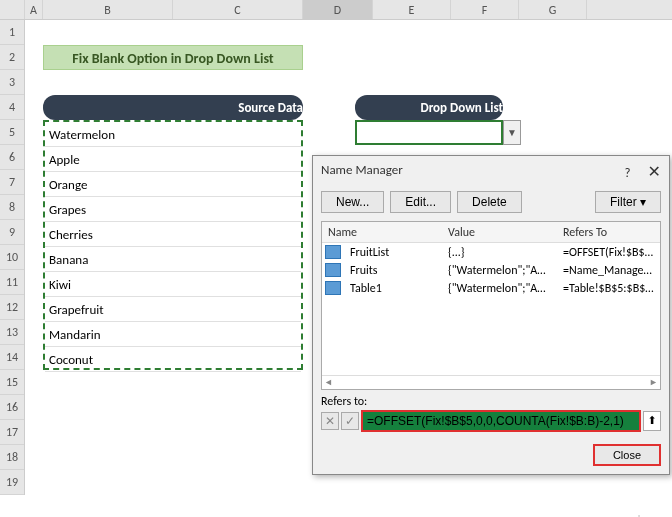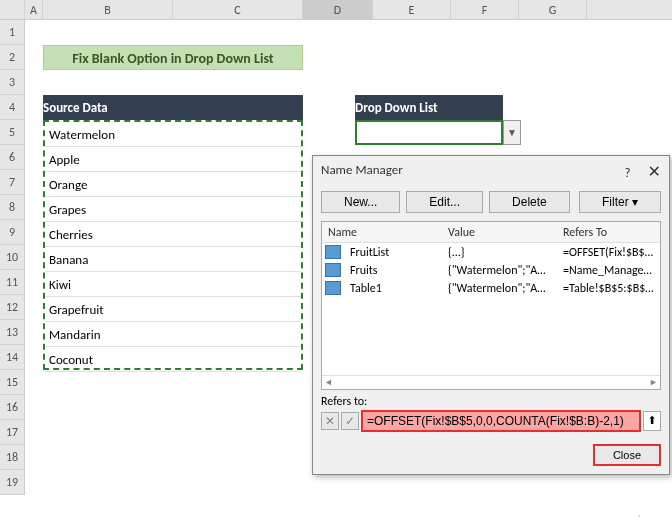--- a/index.html
+++ b/index.html
@@ -17,55 +17,55 @@
     .col-h.g { width: 68px; }
     
     .grid { display: flex; }
     .row-headers { width: 25px; background: #e6e6e6; border-right: 1px solid #ccc; }
     .row-h { height: 25px; text-align: center; line-height: 25px; color: #555; border-bottom: 1px solid #d4d4d4; font-size: 12px; }
     
     .cells { position: relative; flex: 1; }
     
     .title-box { position: absolute; left: 18px; top: 25px; width: 260px; height: 25px; background: #c5e0b4; border: 1px solid #a9d08e; text-align: center; line-height: 25px; font-weight: bold; color: #385723; font-size: 14px; }
     
-    .header-box { position: absolute; background: #333f50; color: #fff; text-align: left; line-height: 25px; font-weight: bold; height: 25px; font-size: 13px; }
+    .header-box { position: absolute; background: #333f50; color: #fff; text-align: right; line-height: 25px; font-weight: bold; height: 25px; font-size: 13px; border-radius: 12px; }
     .source-h { left: 18px; top: 75px; width: 260px; }
     .dropdown-h { left: 330px; top: 75px; width: 148px; }
     
     .dashed-sel { position: absolute; left: 18px; top: 100px; width: 260px; height: 250px; border: 2px dashed #2e7d32; }
     .dashed-sel .cell { height: 25px; line-height: 25px; padding-left: 4px; border-bottom: 1px solid #e0e0e0; }
     
     .dd-cell { position: absolute; left: 330px; top: 100px; width: 148px; height: 25px; border: 2px solid #2e7d32; }
     .dd-btn { position: absolute; left: 478px; top: 100px; width: 18px; height: 25px; border: 1px solid #999; background: #f0f0f0; text-align: center; line-height: 23px; font-size: 10px; color: #555; }
     
     .watermark { position: absolute; right: 4px; top: 512px; color: #bbb; font-size: 11px; }
     
     
     .dialog { position: absolute; left: 312px; top: 155px; width: 358px; height: 320px; background: #f0f0f0; border: 1px solid #888; box-shadow: 2px 2px 6px rgba(0,0,0,.3); display: flex; flex-direction: column; }
     .dlg-title { display: flex; justify-content: space-between; padding: 6px 8px; font-size: 13px; color: #333; gap: 26px; }
     .dlg-title .q { margin-right: 14px; }
     .dlg-title .x { font-size: 16px; }
     .dlg-toolbar { padding: 4px 8px 8px 8px; display: flex; gap: 6px; }
-    .dlg-btn { border: 1px solid #aaa; background: #e8e8e8; padding: 3px 22px; font-size: 12px; cursor: pointer; }
+    .dlg-btn { border: 1px solid #aaa; background: #e8e8e8; padding: 3px 14px; font-size: 12px; cursor: pointer; }
     .dlg-btn.filter { margin-left: auto; }
     .dlg-list { flex: 1; margin: 0 8px; border: 1px solid #aaa; background: #fff; display: flex; flex-direction: column; }
     .dlg-list-h { display: flex; background: #f5f5f5; border-bottom: 1px solid #ddd; font-size: 12px; color: #333; }
     .dlg-list-h div { padding: 3px 6px; }
     .lc-name { width: 120px; }
     .lc-val { width: 115px; }
     .lc-ref { flex: 1; }
     .dlg-row { display: flex; font-size: 12px; padding: 1px 0; }
     .dlg-row .ico { width: 16px; height: 14px; margin: 1px 3px; background: linear-gradient(#5b9bd5,#5b9bd5); border: 1px solid #2e75b6; }
     .dlg-row div { padding: 1px 6px; white-space: nowrap; overflow: hidden; text-overflow: ellipsis; }
     .dlg-scroll { height: 14px; border-top: 1px solid #ddd; display: flex; justify-content: space-between; padding: 0 2px; font-size: 9px; color: #888; }
     .refers-wrap { padding: 4px 8px 8px 8px; }
     .refers-label { font-size: 12px; margin-bottom: 2px; }
     .refers-row { display: flex; align-items: center; gap: 2px; }
     .refers-ico { width: 18px; height: 18px; border: 1px solid #aaa; background: #e8e8e8; text-align: center; font-size: 12px; line-height: 16px; color: #888; }
-    .refers-input { flex: 1; border: 2px solid #e03030; padding: 2px 4px; font-size: 12px; background: #fca5a5; }
+    .refers-input { flex: 1; border: 2px solid #e03030; padding: 2px 4px; font-size: 12px; background: #15803d; }
     .refers-pick { width: 18px; height: 20px; border: 1px solid #aaa; background: #fff; text-align: center; font-size: 11px; line-height: 18px; }
     .dlg-footer { padding: 4px 8px 8px 8px; display: flex; justify-content: flex-end; }
     .close-btn { border: 2px solid #e03030; background: #e8e8e8; padding: 3px 18px; font-size: 11px; cursor: pointer; }
   </style>
 </head>
 <body>
 
 <div class="col-headers">
   <div class="col-h rowh"></div>
   <div class="col-h a">A</div>

